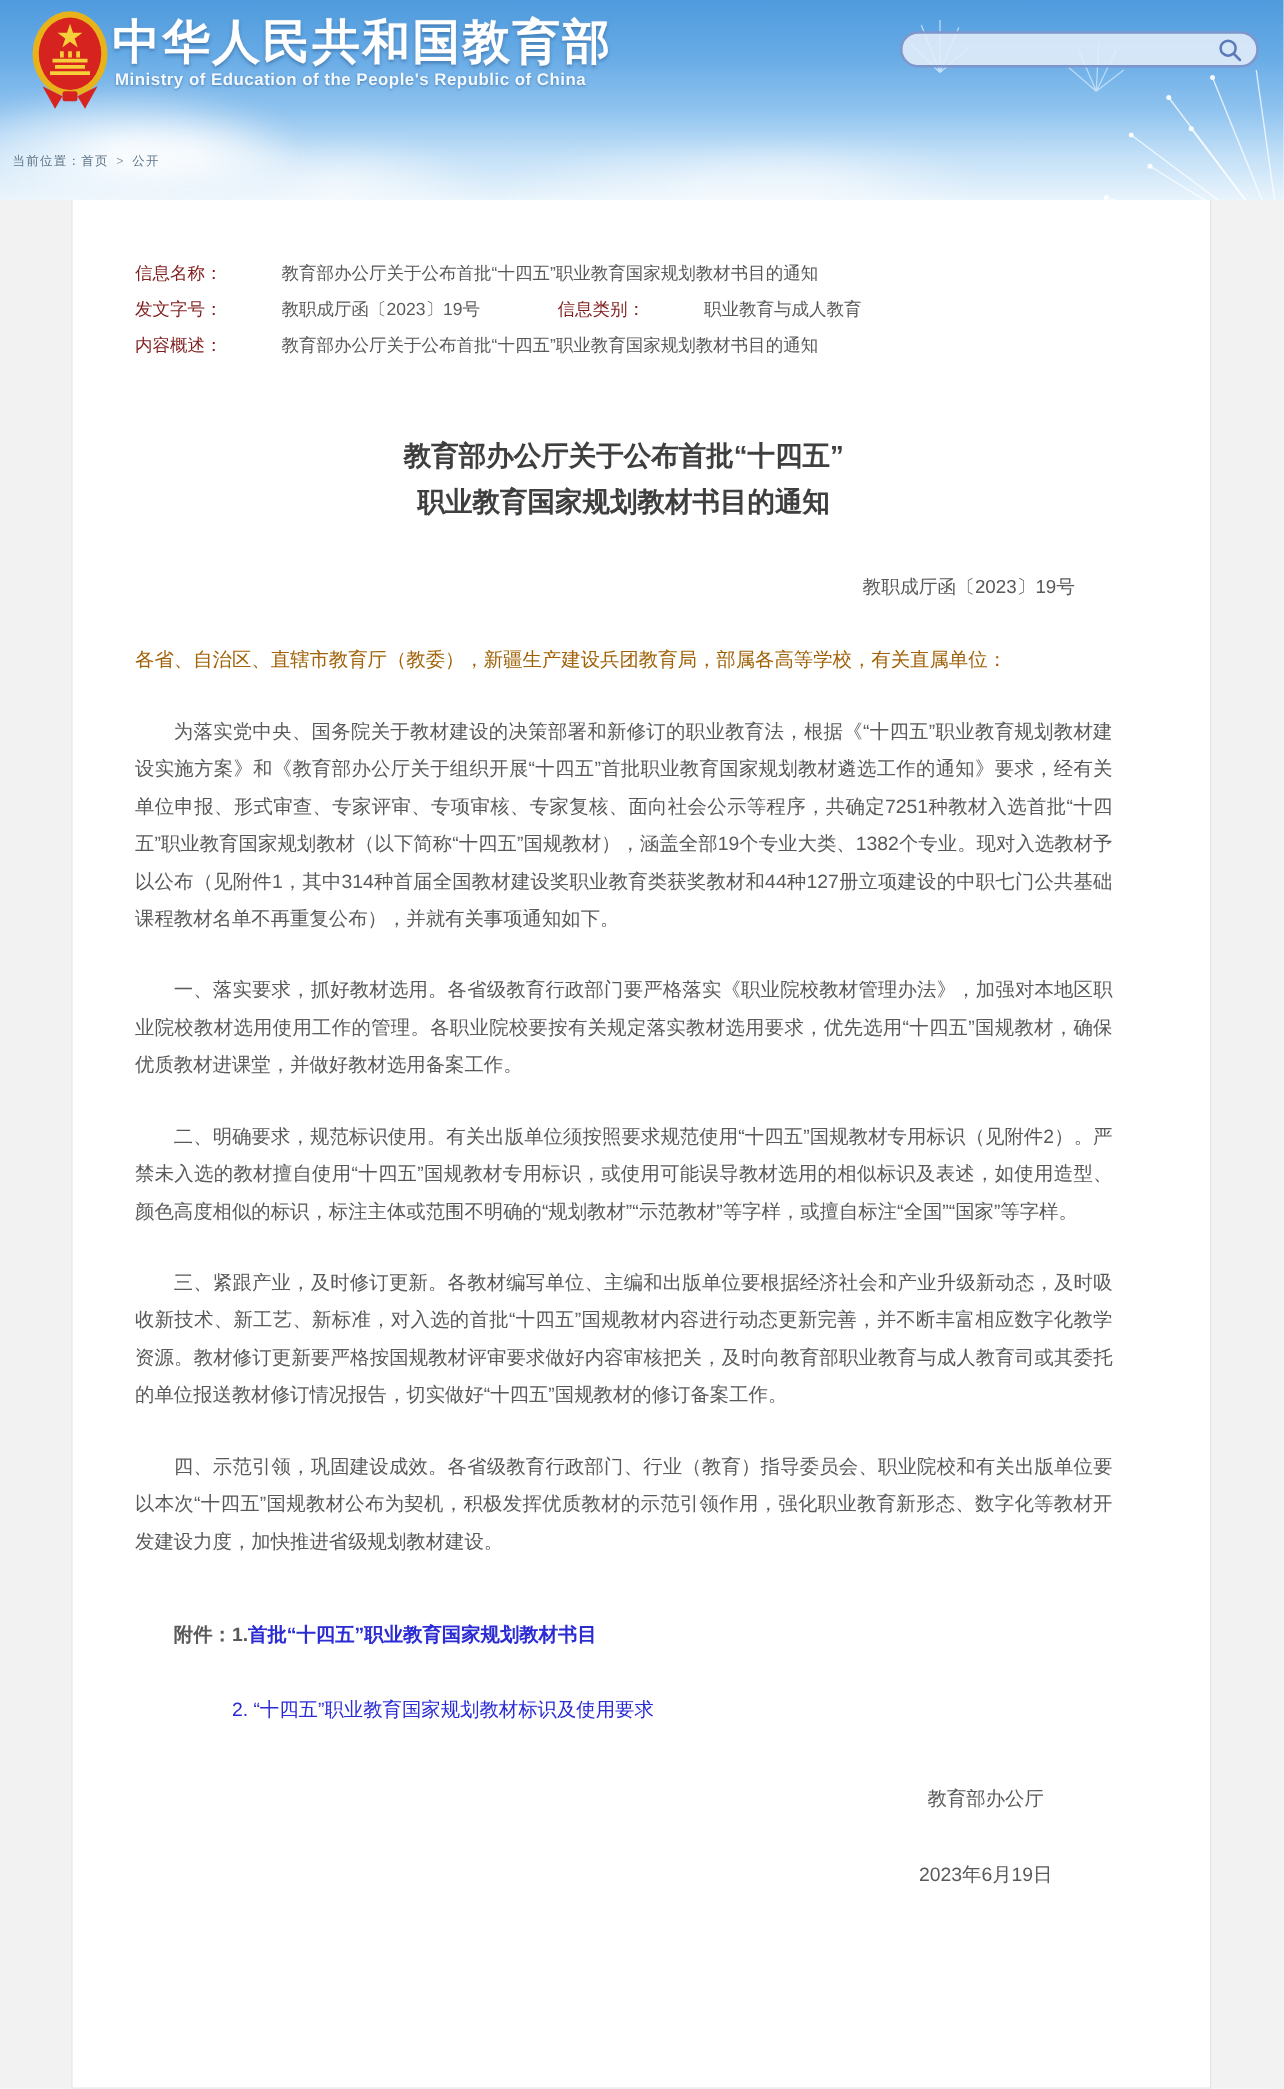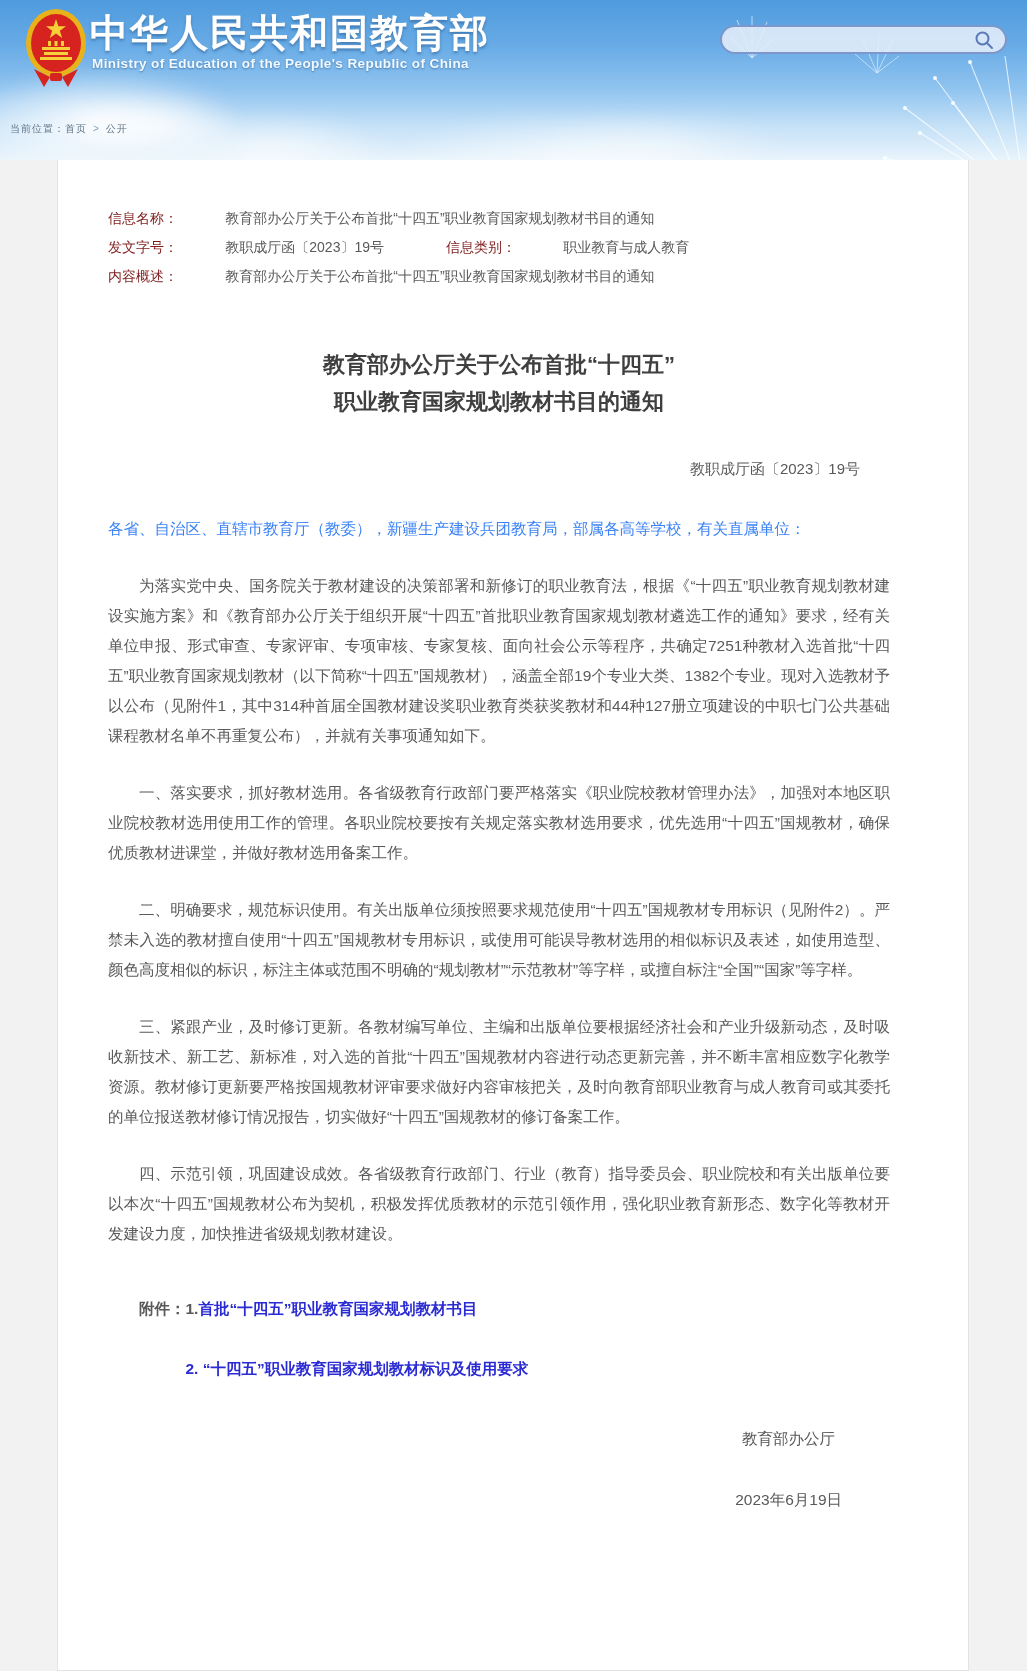--- a/index.html
+++ b/index.html
@@ -75,30 +75,30 @@
   table.meta td { padding:4px 0; line-height:21px; vertical-align:top; }
   table.meta td.lbl { font-weight:normal; color:#7f1d1d; white-space:nowrap; }
 
   .doc-title {
     margin-top:55px; text-align:center;
     font-size:22px; font-weight:bold; color:#3f3f3f; line-height:37px;
   }
   .doc-no { margin-top:40px; text-align:right; padding-right:30px;
     font-size:15px; color:#595959; }
 
-  .salutation { margin-top:35px; font-size:15.5px; color:#3b82f6; line-height:30px; }
+  .salutation { margin-top:35px; font-size:15.5px; color:#a16207; line-height:30px; }
 
   .body-p {
     margin:27px 0 0 0; text-indent:2em;
     font-size:15.5px; color:#595959; line-height:30px; text-align:justify;
   }
 
   .attach { font-size:15.5px; color:#595959; line-height:30px; }
   .attach-1 { margin-top:45px; padding-left:2em;font-weight:bold; }
-  .attach-2 { margin-top:30px; padding-left:5em;font-weight:bold; }
+  .attach-2 { margin-top:30px; padding-left:5em; }
   .attach a { color:#2b2bd4; text-decoration:none; cursor:pointer; }
 
   .signer { margin-top:45px; text-align:right; padding-right:55px;
     font-size:15.5px; color:#595959; }
   .doc-date { margin-top:40px; text-align:right; padding-right:48px;
     font-size:15.5px; color:#595959; }
 </style>
 </head>
 <body>
 

